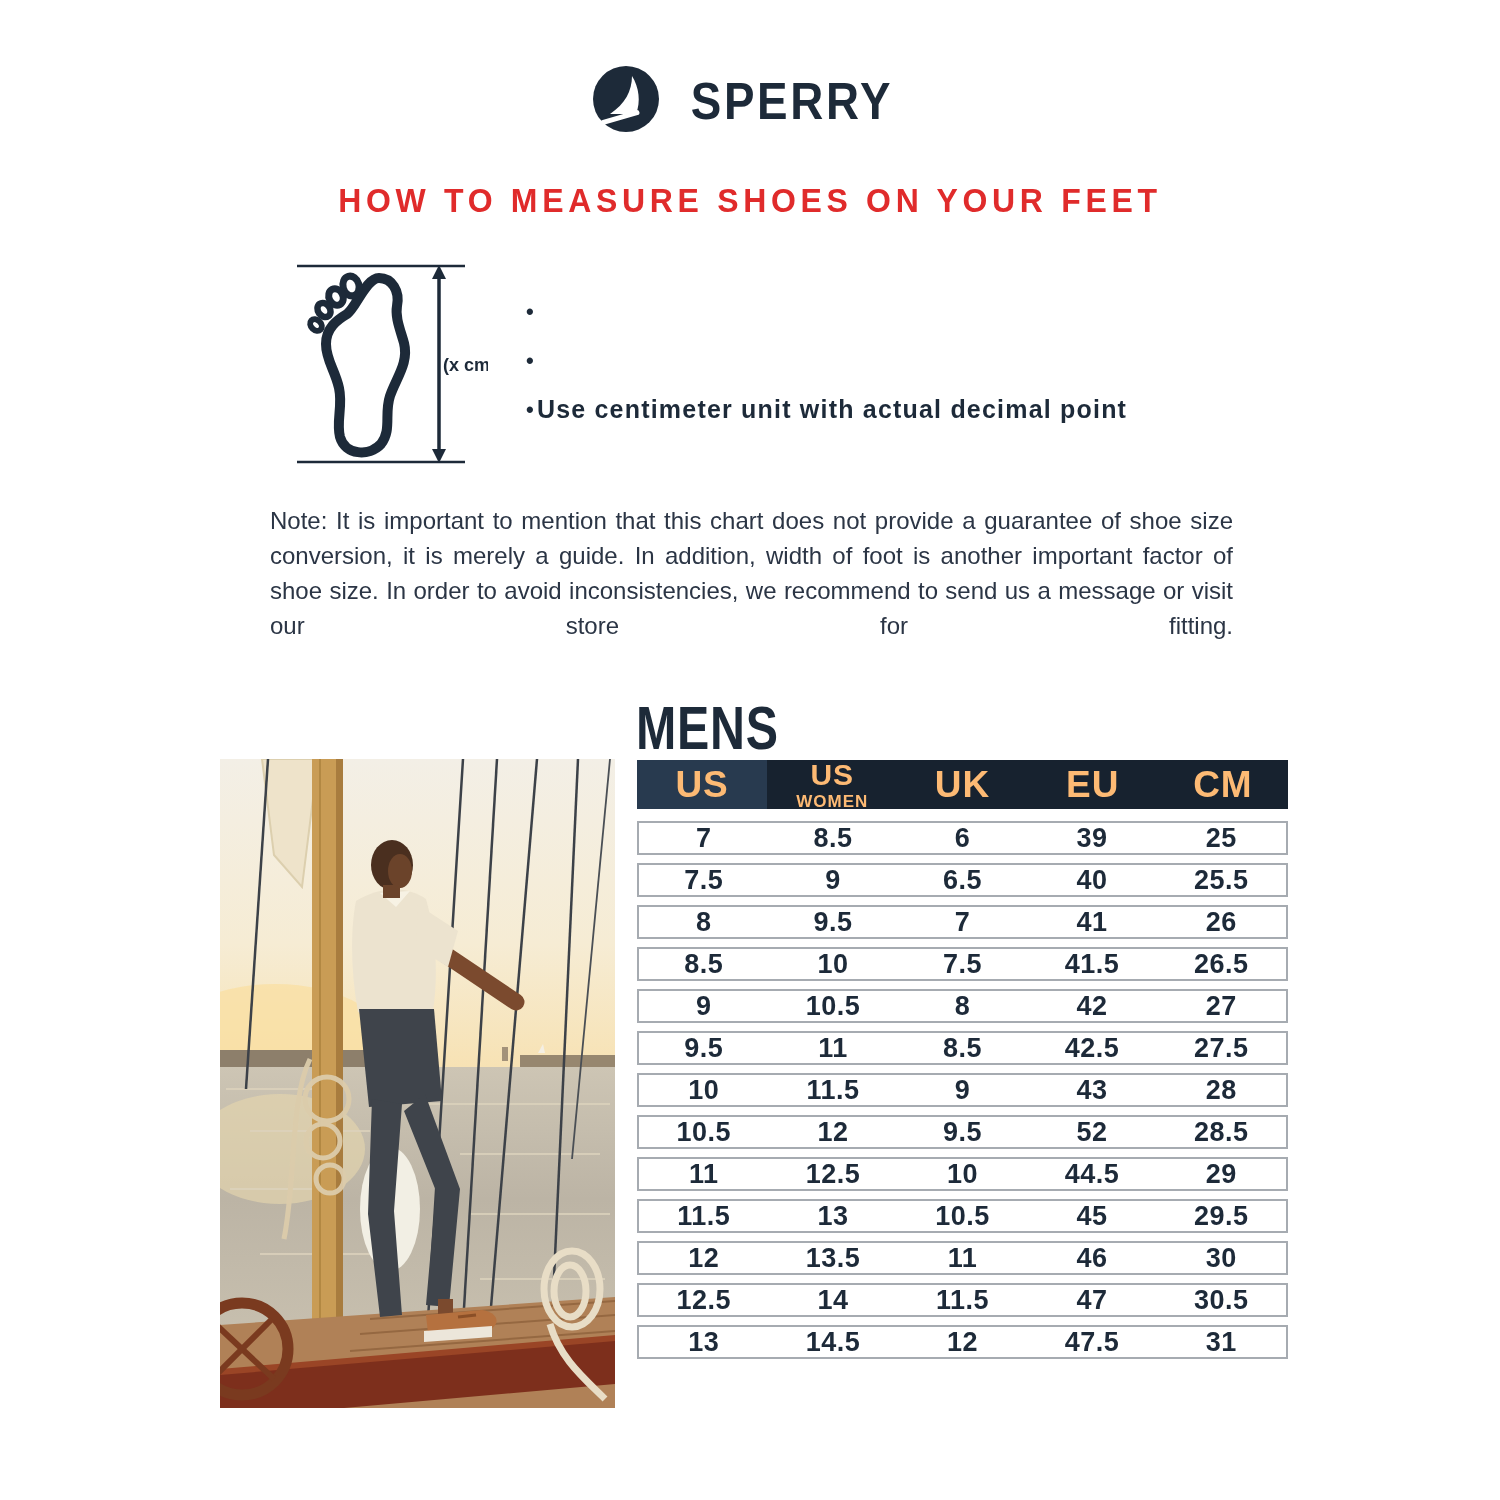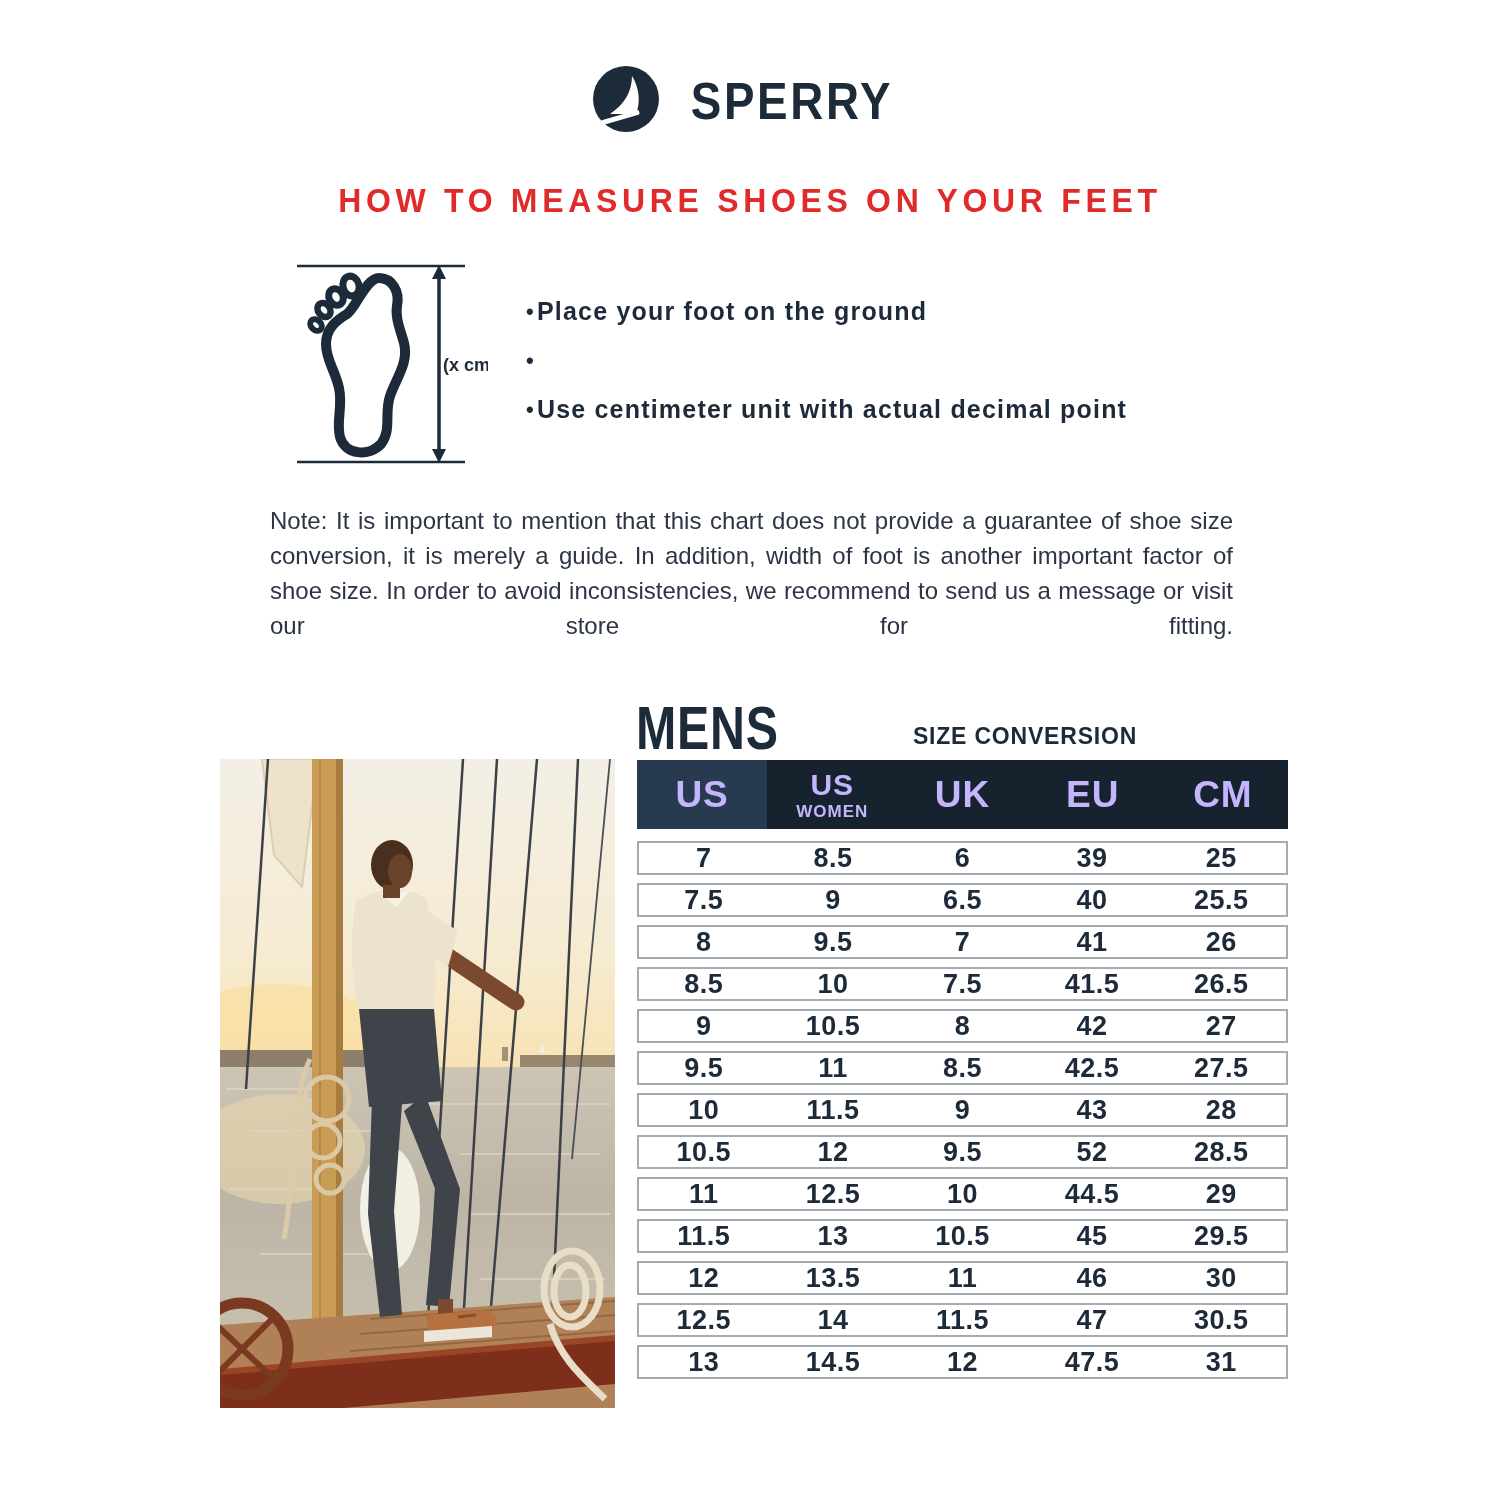--- a/index.html
+++ b/index.html
@@ -47,21 +47,21 @@
   
   .mens-title{position:absolute;left:636px;top:697px;font-size:62px;font-weight:bold;line-height:1;color:var(--navy);transform:scaleX(0.78);transform-origin:left top;letter-spacing:1px;}
   .size-conv{position:absolute;left:850px;top:723px;width:350px;text-align:center;font-size:23px;font-weight:bold;letter-spacing:0.8px;color:var(--navy);}
 
   
   .photo{position:absolute;left:220px;top:759px;width:395px;height:649px;overflow:hidden;}
   .photo svg{display:block;width:100%;height:100%;}
 
   
   .size-table{position:absolute;left:637px;top:760px;width:651px;}
-  .thead{display:flex;height:69px;background:var(--header-bg);color:#c4b5fd;}
+  .thead{display:flex;height:49px;background:var(--header-bg);color:#fdba74;}
   .th{flex:1;display:flex;flex-direction:column;justify-content:center;align-items:center;font-weight:bold;font-size:37px;letter-spacing:1px;line-height:1;}
   .th.first{background:var(--header-first);}
   .th.has-sub .th-label{font-size:30px;}
   .th-sub{font-size:17px;letter-spacing:1px;margin-top:3px;font-weight:bold;}
   .tbody .tr{display:flex;align-items:center;height:34px;border:2px solid var(--row-border);background:#fff;margin-top:8px;}
   .tbody .tr:first-child{margin-top:12px;}
   .td{flex:1;text-align:center;font-size:27px;font-weight:600;letter-spacing:0.5px;color:var(--navy);}
 </style>
 </head>
 <body>
@@ -106,35 +106,33 @@
       <line x1="146" y1="20" x2="146" y2="200" stroke="#1d2a39" stroke-width="3.5"></line>
       <polygon points="146,11 139,25 153,25" fill="#1d2a39"></polygon>
       <polygon points="146,209 139,195 153,195" fill="#1d2a39"></polygon>
       <text x="150" y="117" font-family="Liberation Sans, sans-serif" font-size="18" font-weight="bold" fill="#1d2a39">(x cm)</text>
     </svg>
   </div>
 
   <div class="instructions">
       <div class="instruction">
         <span class="bullet">•</span>
-        <span>Place your foot on the ground</span>
       </div>
       <div class="instruction">
         <span class="bullet">•</span>
       </div>
       <div class="instruction">
         <span class="bullet">•</span>
         <span>Use centimeter unit with actual decimal point</span>
       </div>
     </div>
 
   <p class="note">Note: It is important to mention that this chart does not provide a guarantee of shoe size conversion, it is merely a guide. In addition, width of foot is another important factor of shoe size. In order to avoid inconsistencies, we recommend to send us a message or visit our store for fitting.</p>
 
   <div class="mens-title">MENS</div>
-  <div class="size-conv">SIZE CONVERSION</div>
 
   <div class="photo">
     <svg viewBox="0 0 395 649" preserveAspectRatio="none">
       <defs>
         <linearGradient id="sky" x1="0" y1="0" x2="0" y2="1">
           <stop offset="0" stop-color="#f3efe6"></stop>
           <stop offset="0.6" stop-color="#f6ecd4"></stop>
           <stop offset="1" stop-color="#f7e2b4"></stop>
         </linearGradient>
         <linearGradient id="water" x1="0" y1="0" x2="0" y2="1">

